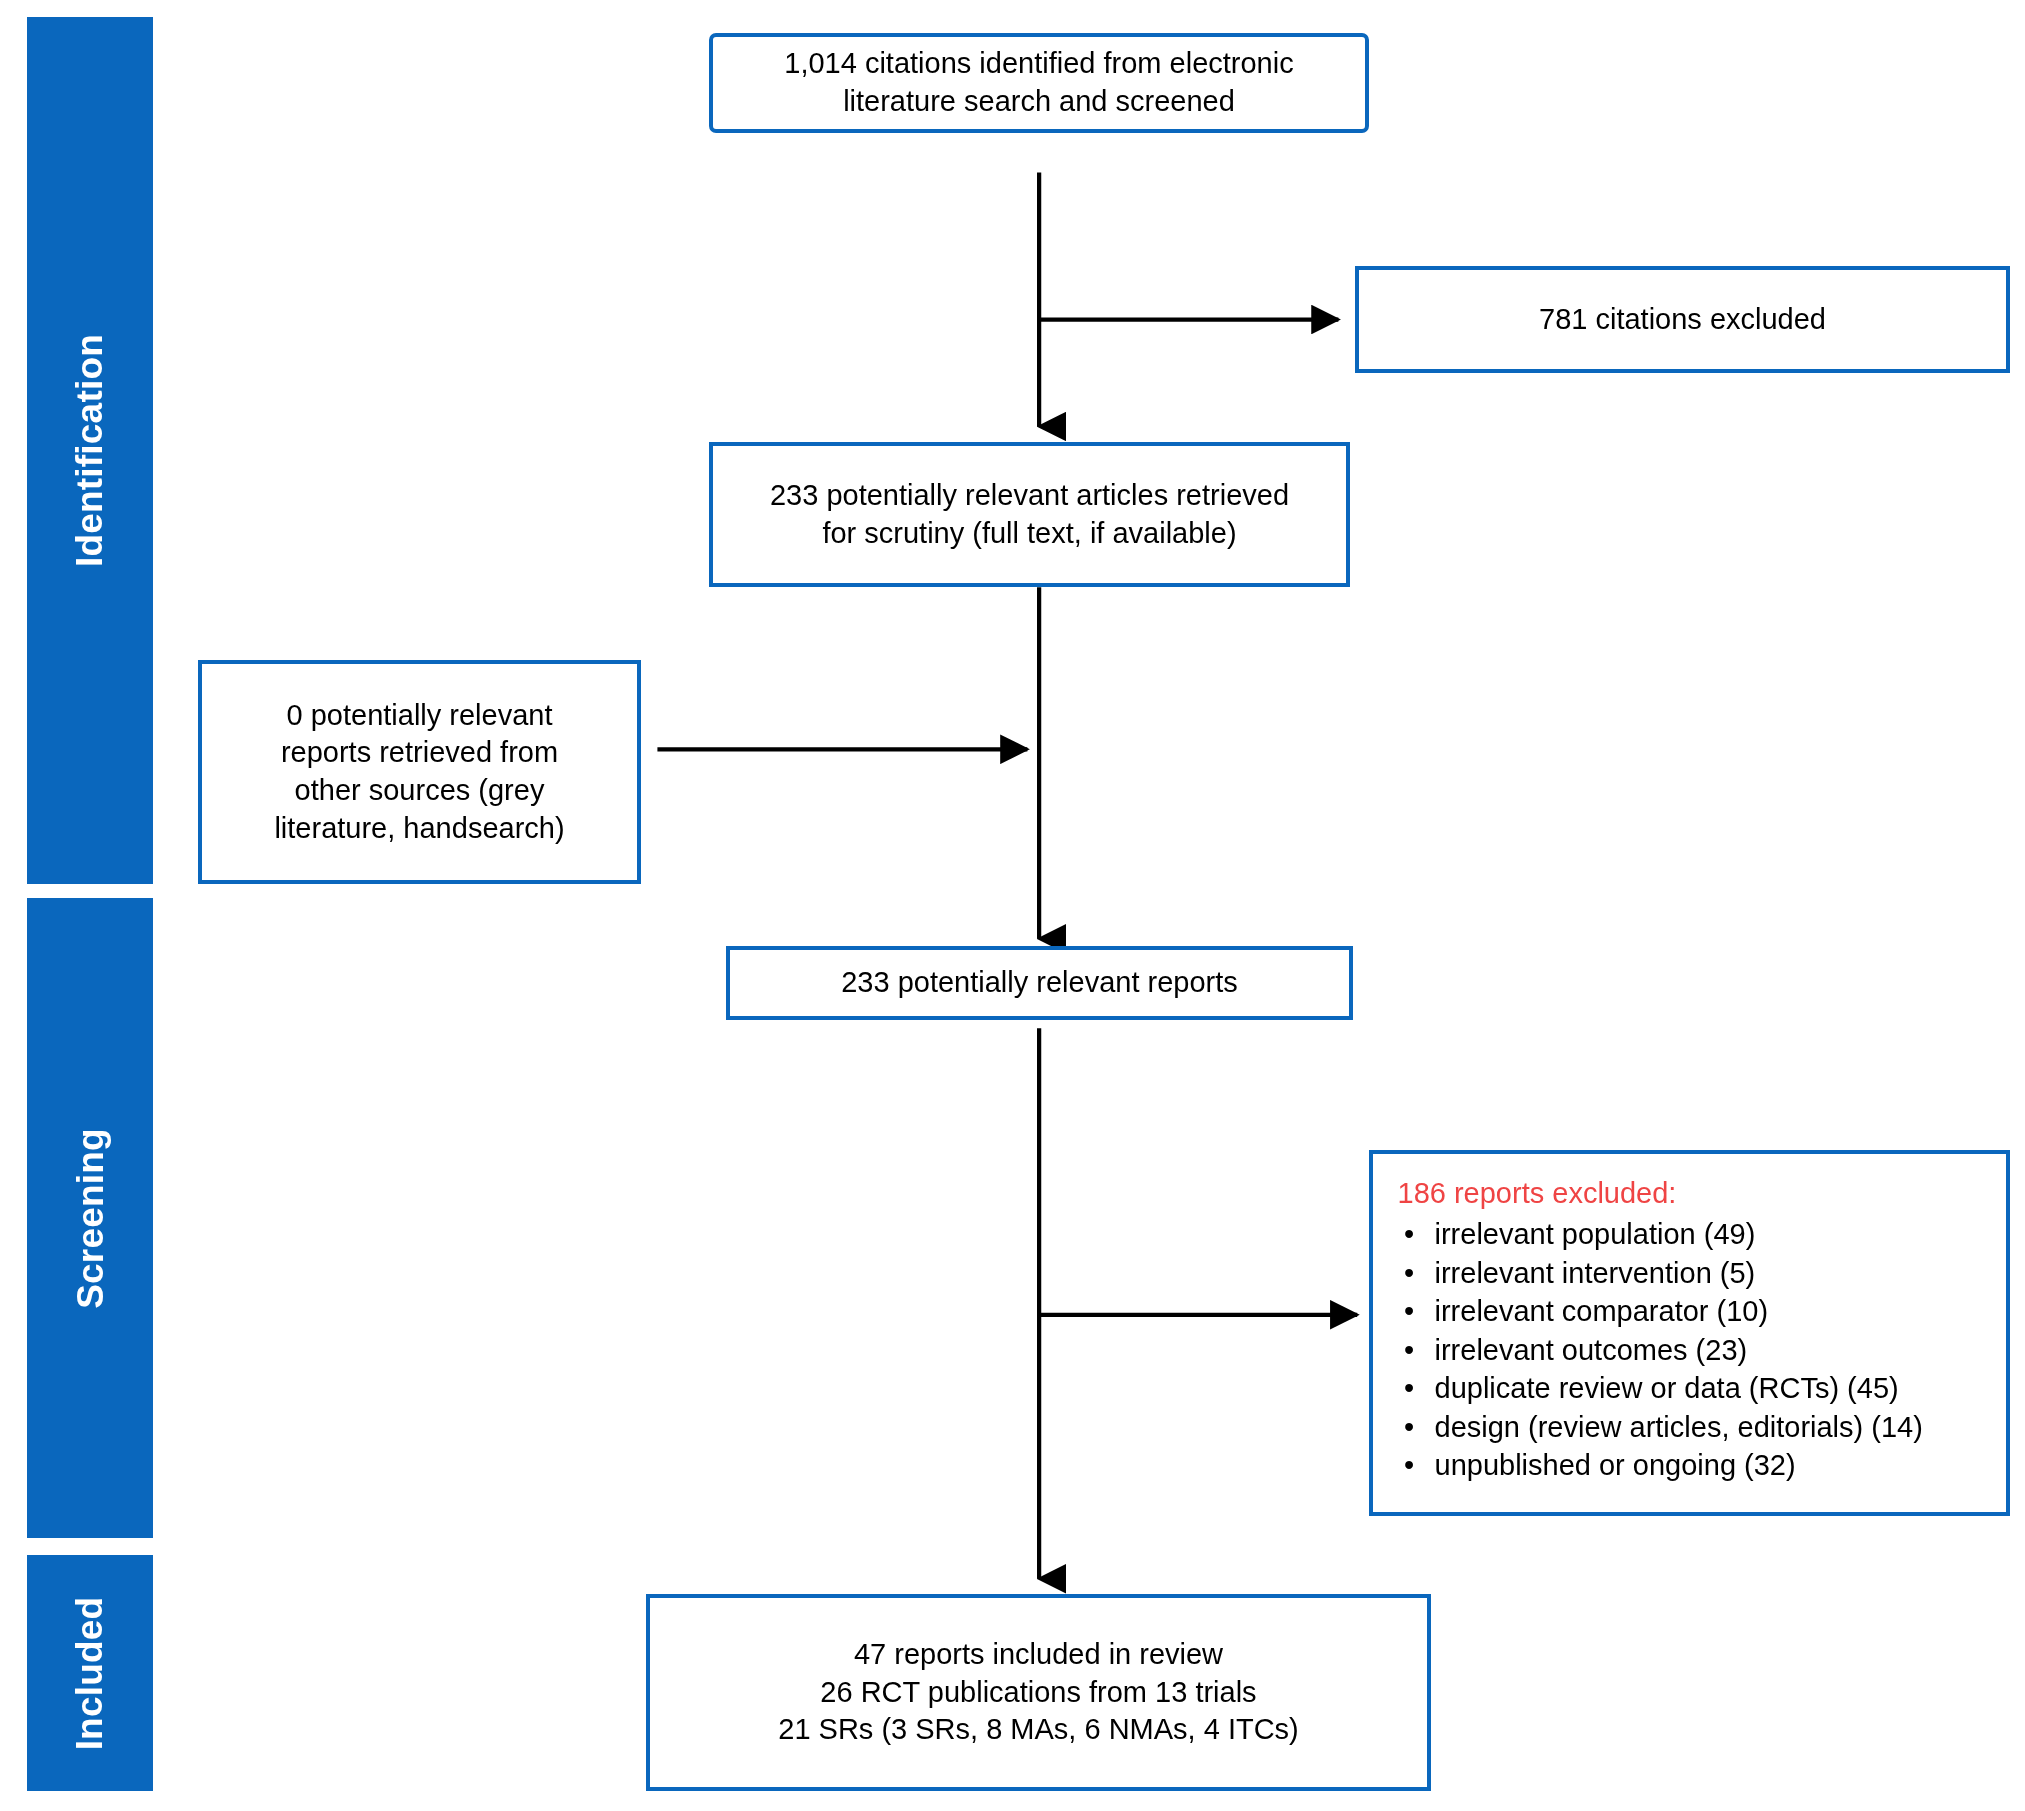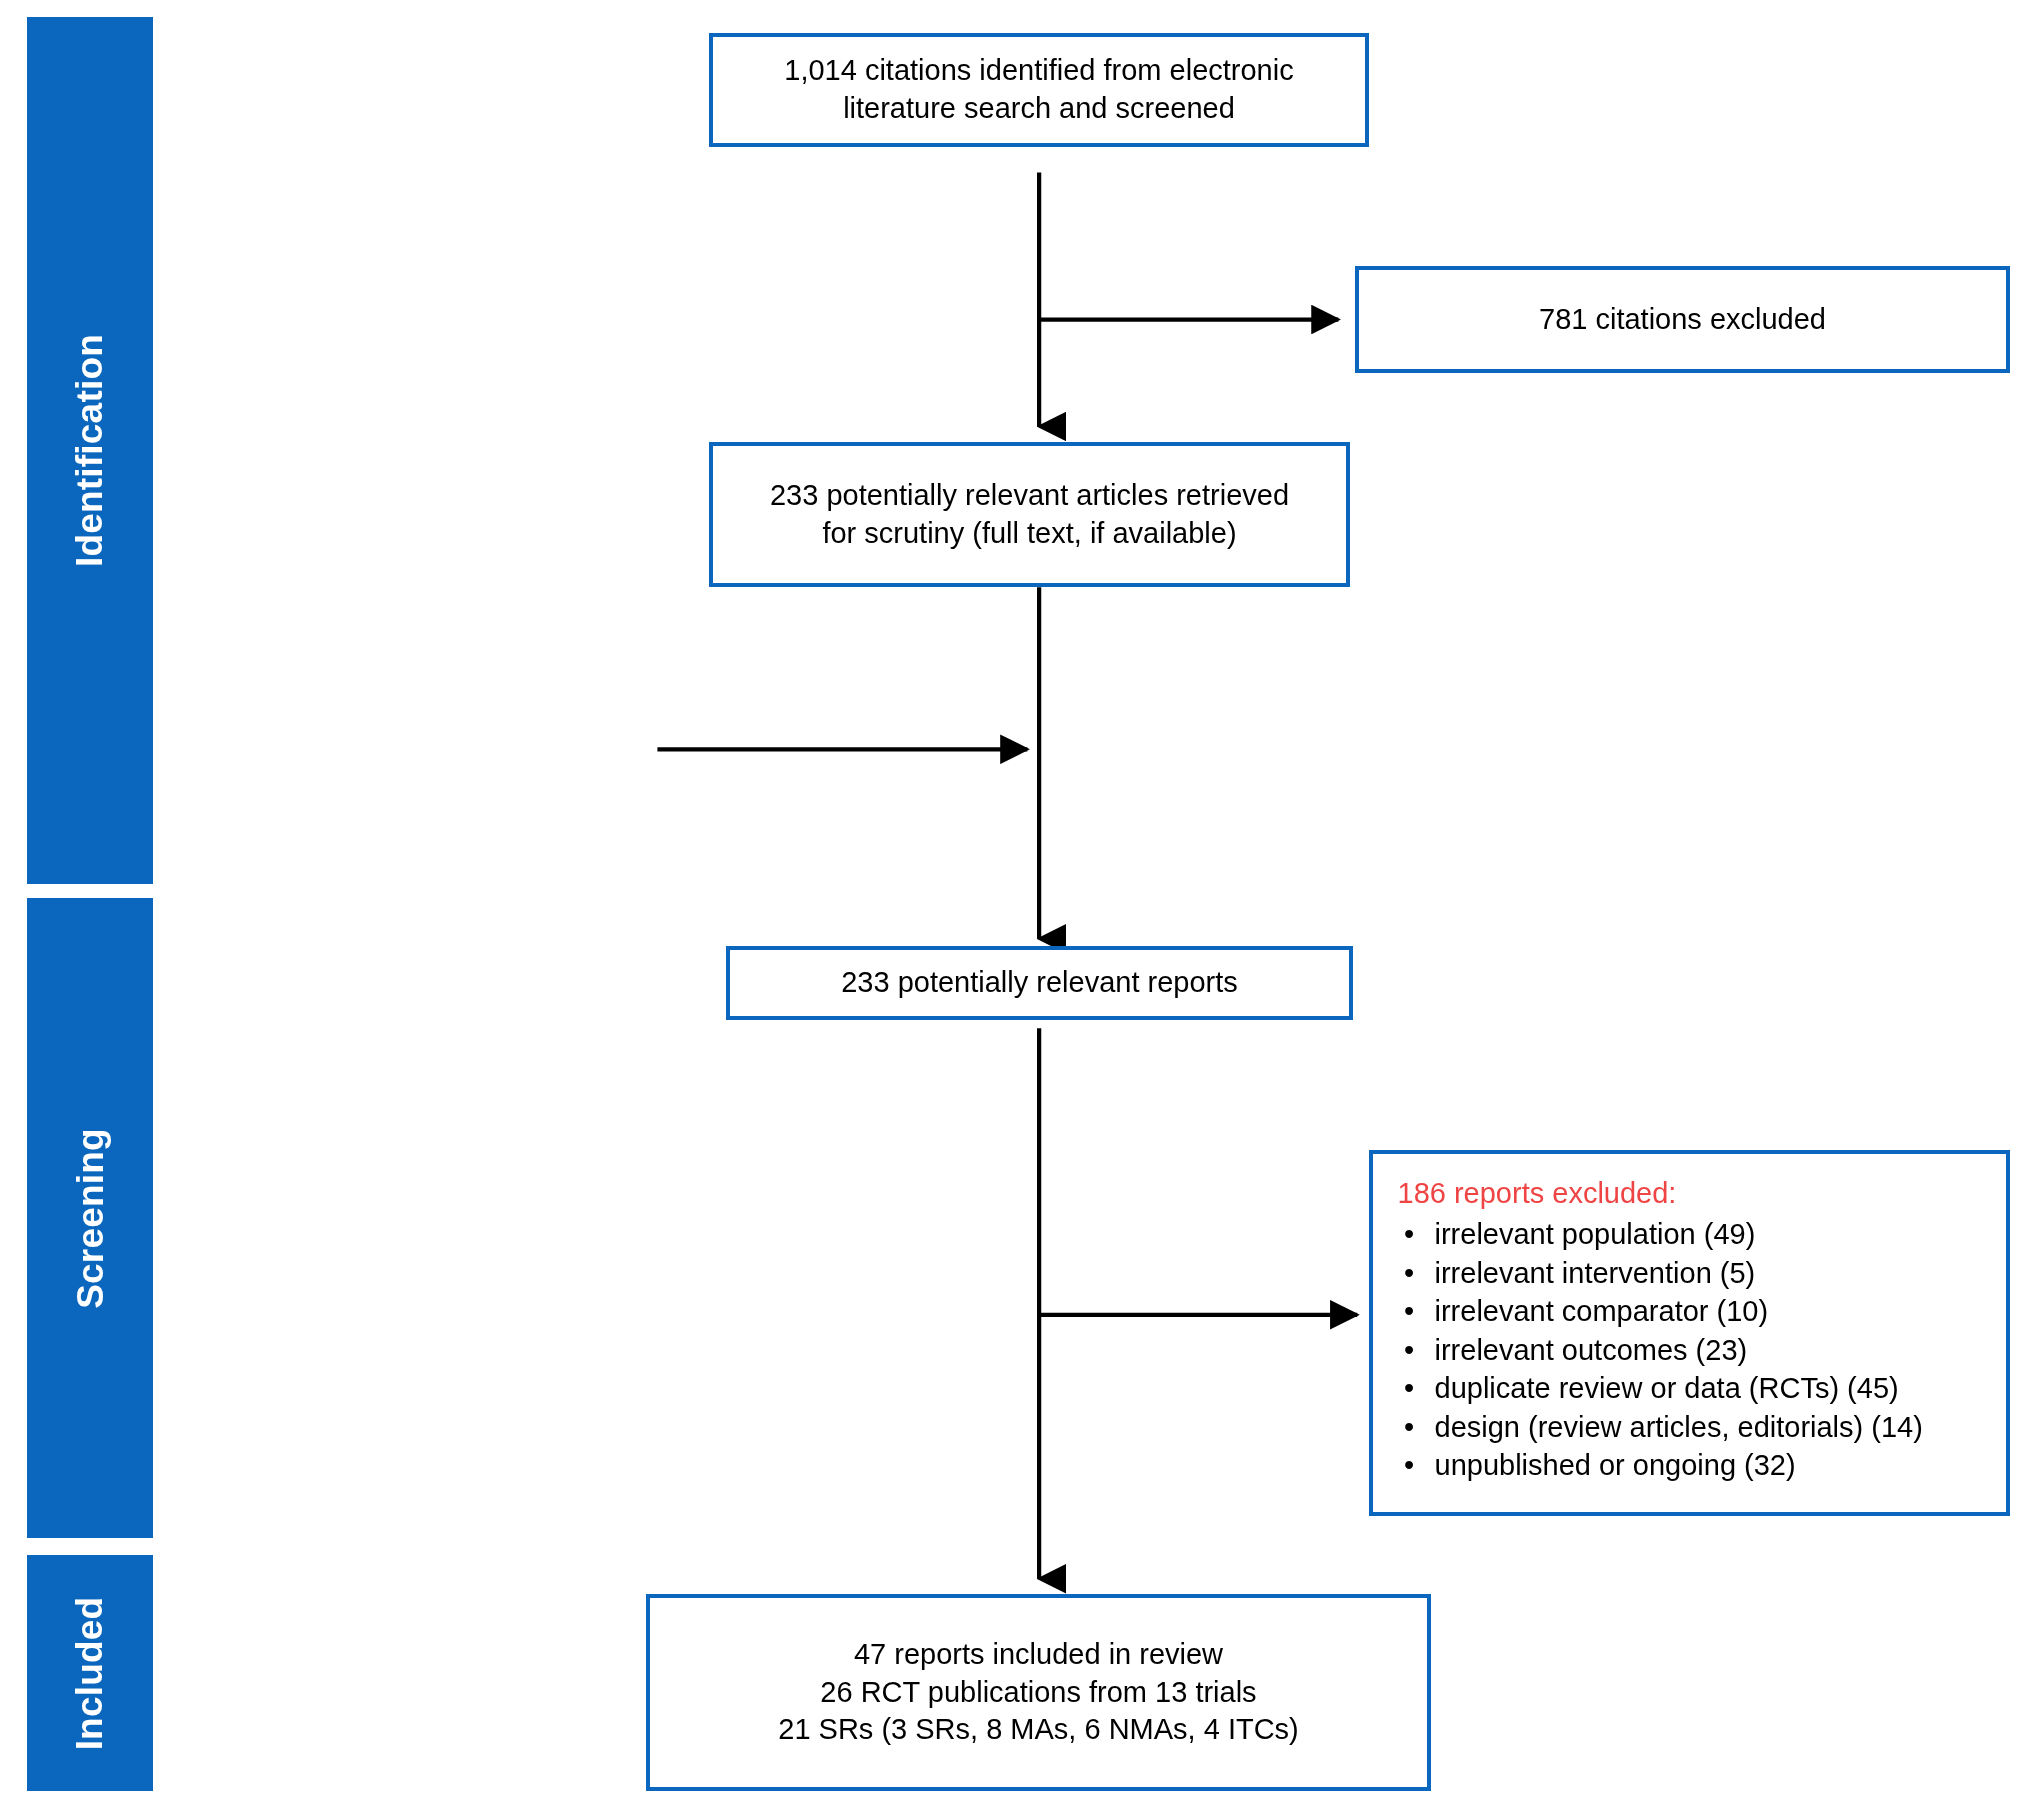--- a/index.html
+++ b/index.html
@@ -51,21 +51,21 @@
   }
   .node-text {
     color: #000000;
     font-size: 29px;
     line-height: 1.30;
     text-align: center;
     padding: 0 12.3px;
     white-space: pre-line;
   }
 
-  #box-citations-identified { left: 709px; top: 33px;   width: 660px; height: 114px; }
+  #box-citations-identified { left: 709px; top: 33px;   width: 660px; height: 100px; border-radius: 7px; }
   #box-citations-excluded   { left: 1355px; top: 266px;  width: 655px; height: 107px; justify-content: center; }
   #box-articles-retrieved   { left: 709px; top: 442px;  width: 641px; height: 145px; }
   #box-other-sources        { left: 198px;  top: 660px; width: 443px;  height: 224px; }
   #box-relevant-reports     { left: 726px; top: 946px; width: 627px; height: 74px; }
   #box-reports-excluded     { left: 1369px; top: 1150px; width: 641px; height: 366px; }
   #box-reports-included     { left: 646px; top: 1594px; width: 785px; height: 197px; }
 
   
   #box-reports-excluded {
     align-items: flex-start;
@@ -159,20 +159,26 @@
 
   <div class="node-box" id="box-citations-excluded">
     <div class="node-text">781 citations excluded</div>
   </div>
 
   <div class="node-box" id="box-articles-retrieved">
     <div class="node-text">233 potentially relevant articles retrieved
 for scrutiny (full text, if available)</div>
   </div>
 
+  <div class="node-box" id="box-other-sources">
+    <div class="node-text">0 potentially relevant
+reports retrieved from
+other sources (grey
+literature, handsearch)</div>
+  </div>
 
   <div class="node-box" id="box-relevant-reports">
     <div class="node-text">233 potentially relevant reports</div>
   </div>
 
   <div class="node-box" id="box-reports-excluded">
     <div class="excluded-inner">
       <div class="excluded-heading">186 reports excluded:</div>
       <ul class="excluded-list" id="exclusion-reason-list">
           <li><span class="bullet">•</span><span>irrelevant population (49)</span></li>

